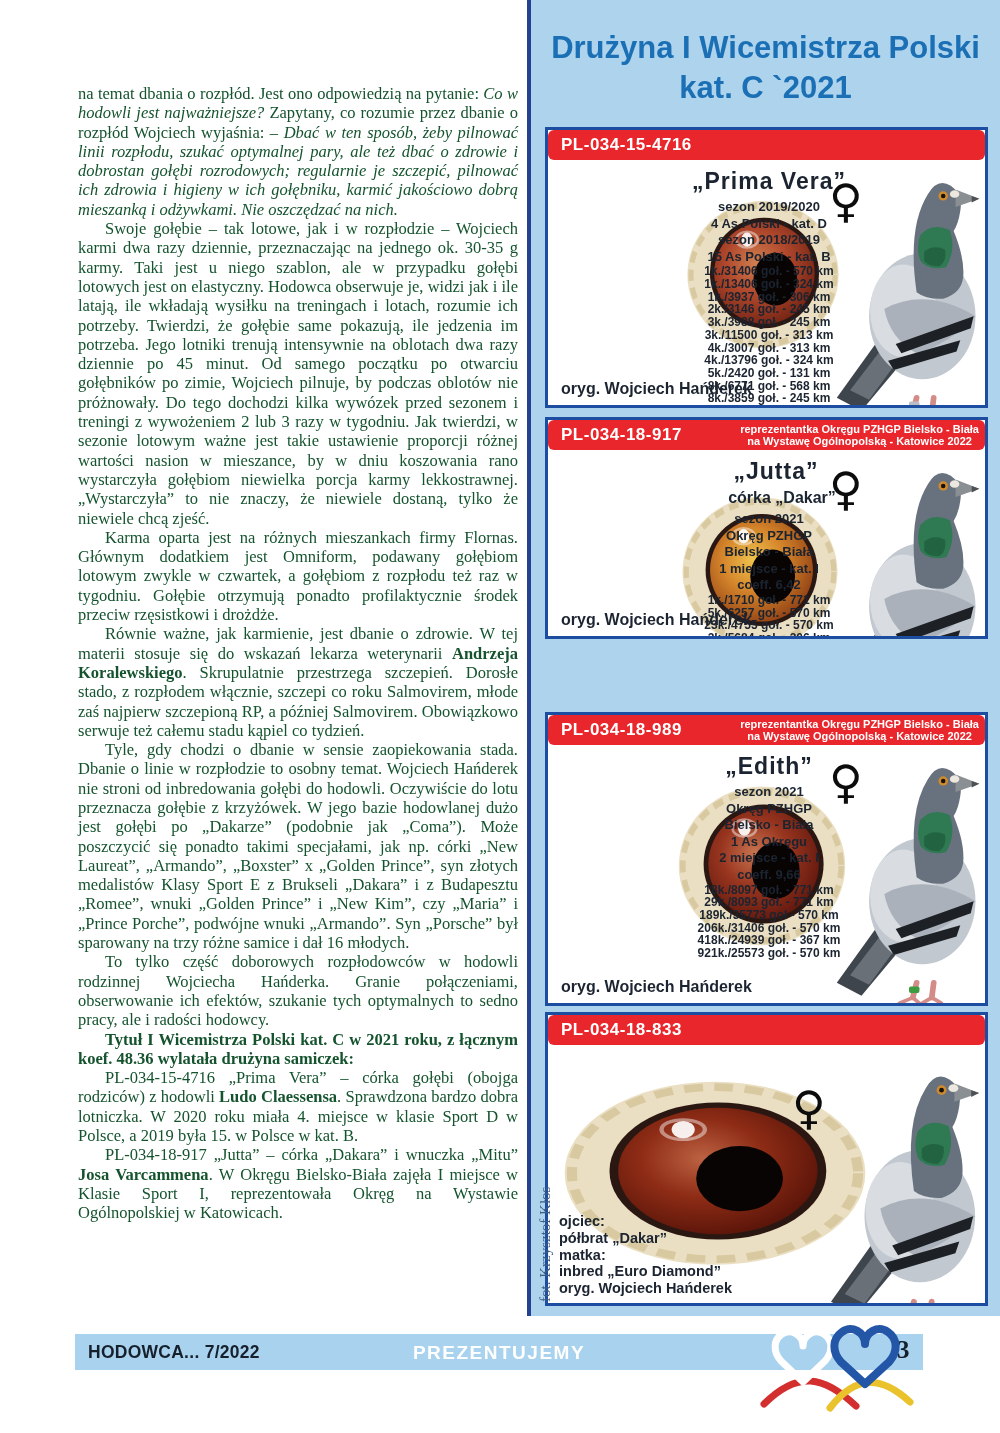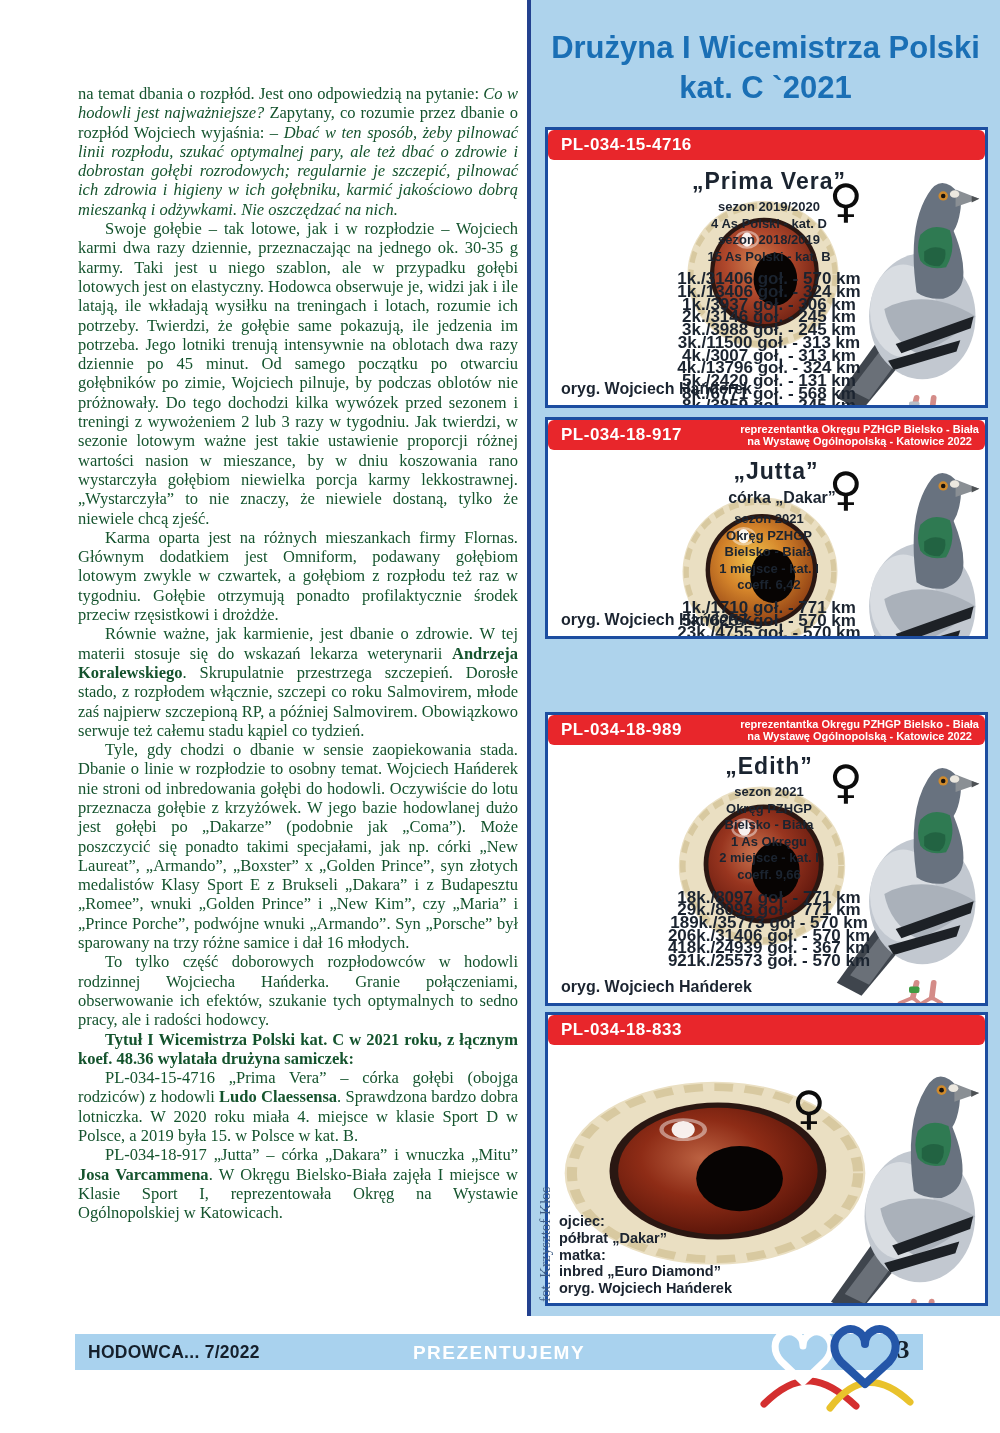--- a/index.html
+++ b/index.html
@@ -40,21 +40,21 @@
   .card4 .pigeon{right:0px;top:18px;width:158px;height:262px;}
   .female{position:absolute;z-index:2;color:#0c0c0c;font-family:"DejaVu Sans",sans-serif;
           font-weight:400;font-size:46px;line-height:46px;}
   .card1 .female{left:281px;top:18px;} .card2 .female{left:281px;top:16px;}
   .card3 .female{left:281px;top:14px;} .card4 .female{left:244px;top:40px;}
   .ctext{position:relative;z-index:3;padding:8px 8px 0 13px;text-align:center;}
   .cname{font-size:23px;font-weight:bold;letter-spacing:1px;margin-bottom:4px;}
   .card2 .cname{margin-left:14px;}
   .csub{font-size:16px;font-weight:bold;margin:0 0 4px 26px;}
   .cinfo{font-size:13px;font-weight:bold;line-height:16.6px;}
-  .cres{margin-top:8px;font-size:17px;font-weight:bold;line-height:12.7px;}
+  .cres{font-size:12px;font-weight:bold;line-height:12.7px;}
   .coryg{position:absolute;z-index:4;left:13px;bottom:7px;font-size:16px;font-weight:bold;}
   .cped{position:absolute;z-index:4;left:11px;bottom:6px;font-size:14.5px;font-weight:bold;line-height:16.8px;}
   .photo-credit{position:absolute;left:6px;top:1302px;transform:rotate(-90deg);
                 transform-origin:0 0;font-family:"Liberation Serif",serif;
                 font-size:15px;color:var(--credit-blue);white-space:nowrap;}
   
   .footer-bar{position:absolute;left:75px;top:1334px;width:848px;height:36px;
               background:var(--footer-bar);font-family:"Liberation Sans",sans-serif;}
   .footer-mag{position:absolute;left:13px;top:7px;font-size:19px;font-weight:bold;
               letter-spacing:.3px;color:#15202c;transform:scaleX(.92);transform-origin:0 0;}

